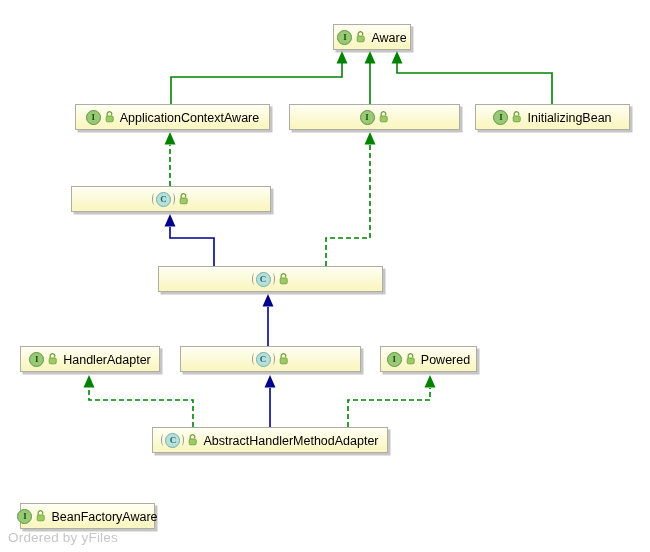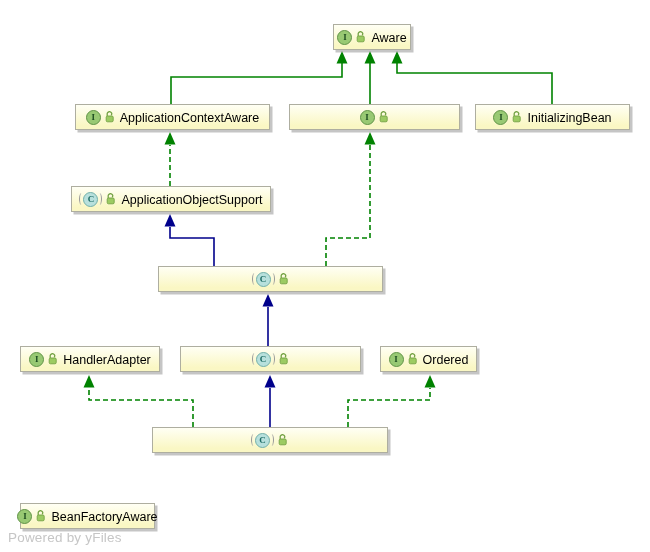--- a/index.html
+++ b/index.html
@@ -123,21 +123,20 @@
   </div>
 
   <div class="node" style="left:71px;top:186px;width:200px">
     <span class="ico cls">
         <i>C</i>
       </span>
     <svg class="lock" width="10" height="12" viewBox="0 0 10 12">
         <path d="M2.2 5 V3.4 A2.3 2.3 0 0 1 6.8 2.7 L6.3 4.4" fill="none" stroke="#74a244" stroke-width="1.3"></path>
         <rect x="1.2" y="5" width="7" height="5.8" rx="1.3" fill="#9ccb62" stroke="#74a244" stroke-width="0.9"></rect>
       </svg>
-    <span class="lbl">ApplicationObjectSupport</span>
   </div>
 
   <div class="node" style="left:158px;top:266px;width:225px">
     <span class="ico cls">
         <i>C</i>
       </span>
     <svg class="lock" width="10" height="12" viewBox="0 0 10 12">
         <path d="M2.2 5 V3.4 A2.3 2.3 0 0 1 6.8 2.7 L6.3 4.4" fill="none" stroke="#74a244" stroke-width="1.3"></path>
         <rect x="1.2" y="5" width="7" height="5.8" rx="1.3" fill="#9ccb62" stroke="#74a244" stroke-width="0.9"></rect>
       </svg>
@@ -165,38 +164,39 @@
   </div>
 
   <div class="node" style="left:380px;top:346px;width:97px">
     <span class="ico iface">
         <i>I</i>
       </span>
     <svg class="lock" width="10" height="12" viewBox="0 0 10 12">
         <path d="M2.2 5 V3.4 A2.3 2.3 0 0 1 6.8 2.7 L6.3 4.4" fill="none" stroke="#74a244" stroke-width="1.3"></path>
         <rect x="1.2" y="5" width="7" height="5.8" rx="1.3" fill="#9ccb62" stroke="#74a244" stroke-width="0.9"></rect>
       </svg>
-    <span class="lbl">Ordered</span>
+    <span class="lbl">Powered</span>
   </div>
 
   <div class="node" style="left:152px;top:427px;width:236px">
     <span class="ico cls">
         <i>C</i>
       </span>
     <svg class="lock" width="10" height="12" viewBox="0 0 10 12">
         <path d="M2.2 5 V3.4 A2.3 2.3 0 0 1 6.8 2.7 L6.3 4.4" fill="none" stroke="#74a244" stroke-width="1.3"></path>
         <rect x="1.2" y="5" width="7" height="5.8" rx="1.3" fill="#9ccb62" stroke="#74a244" stroke-width="0.9"></rect>
       </svg>
+    <span class="lbl">AbstractHandlerMethodAdapter</span>
   </div>
 
   <div class="node" style="left:20px;top:503px;width:135px">
     <span class="ico iface">
         <i>I</i>
       </span>
     <svg class="lock" width="10" height="12" viewBox="0 0 10 12">
         <path d="M2.2 5 V3.4 A2.3 2.3 0 0 1 6.8 2.7 L6.3 4.4" fill="none" stroke="#74a244" stroke-width="1.3"></path>
         <rect x="1.2" y="5" width="7" height="5.8" rx="1.3" fill="#9ccb62" stroke="#74a244" stroke-width="0.9"></rect>
       </svg>
     <span class="lbl">BeanFactoryAware</span>
   </div>
 
-  <div class="watermark">Powered by yFiles</div>
+  <div class="watermark">Ordered by yFiles</div>
 </div>
 
 </body></html>

